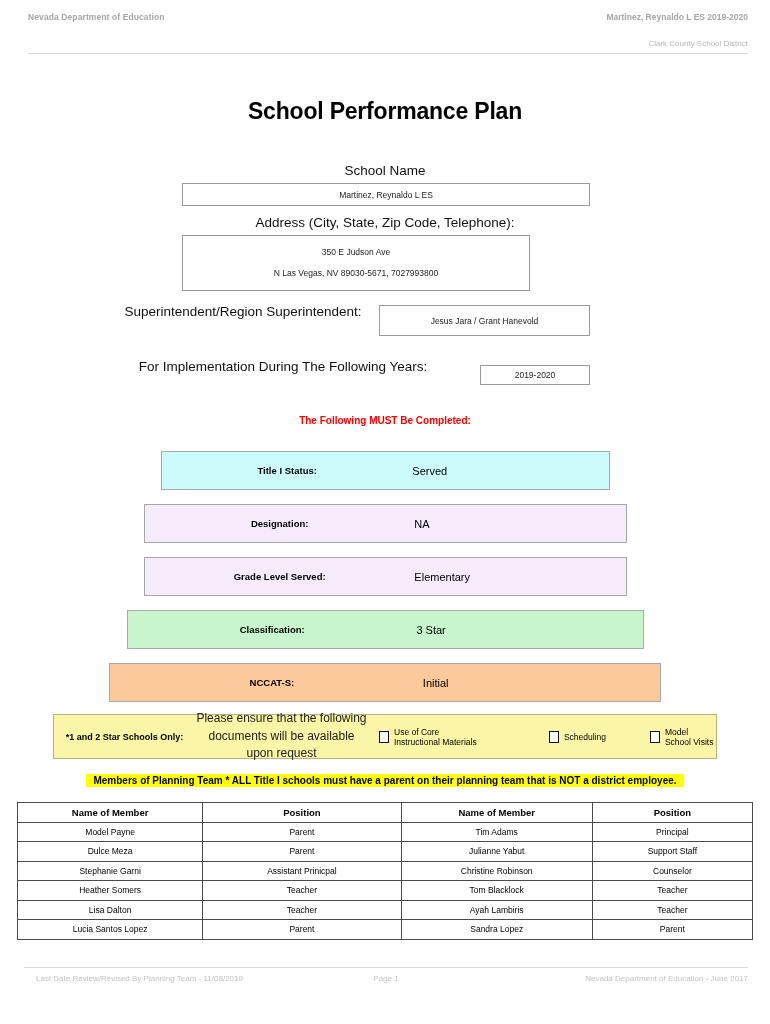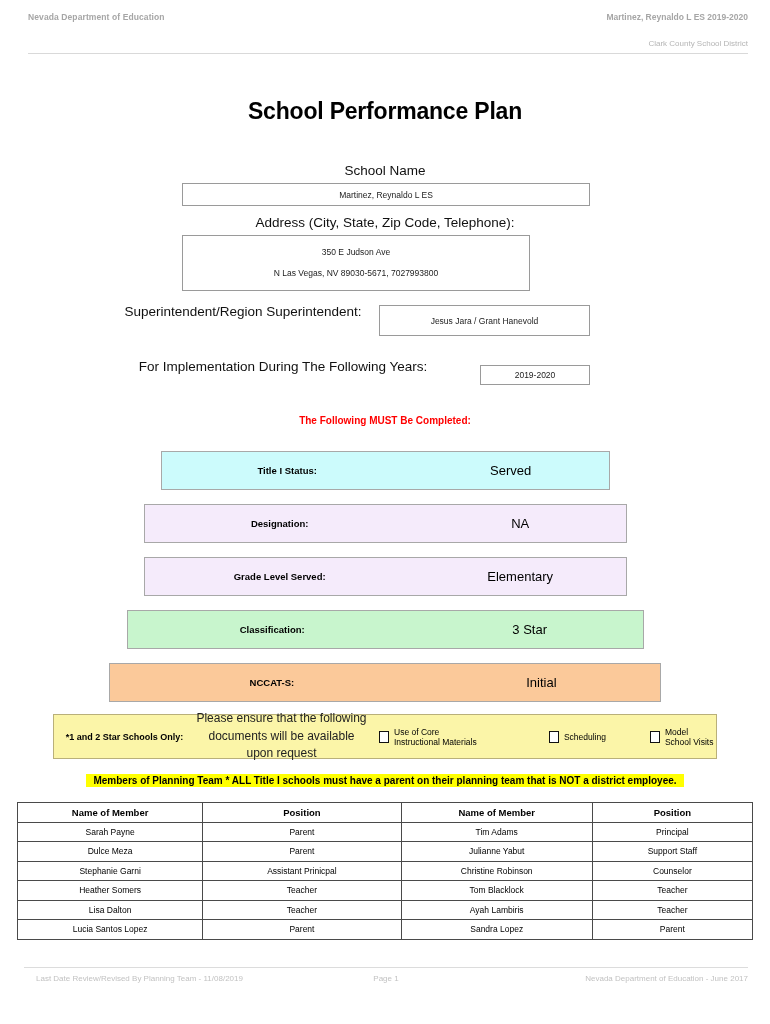--- a/index.html
+++ b/index.html
@@ -120,22 +120,21 @@
     height: 39px;
   }
   .status-bar .sb-label {
     width: 56%;
     text-align: center;
     font-weight: bold;
     font-size: 9.5px;
   }
   .status-bar .sb-value {
     width: 44%;
-    text-align: center;
-    font-size: 13px;
+    font-size: 11px;
   }
   #bar-title1   { top: 451px; left: 161px; width: 449px; background: #ccfbfc; }
   #bar-design   { top: 504px; left: 144px; width: 483px; background: #f5ebfb; }
   #bar-grade    { top: 557px; left: 144px; width: 483px; background: #f5ebfb; }
   #bar-class    { top: 610px; left: 127px; width: 517px; background: #c8f5cd; }
   #bar-nccat    { top: 663px; left: 109px; width: 552px; background: #fbc99a; padding-left: 11px; }
 
   
   #star-band {
     position: absolute;
@@ -324,21 +323,21 @@
   <thead>
     <tr>
       <th>Name of Member</th>
       <th>Position</th>
       <th>Name of Member</th>
       <th>Position</th>
     </tr>
   </thead>
   <tbody>
     <tr>
-      <td>Sarah Payne</td>
+      <td>Model Payne</td>
       <td>Parent</td>
       <td>Tim Adams</td>
       <td>Principal</td>
     </tr>
     <tr>
       <td>Dulce Meza</td>
       <td>Parent</td>
       <td>Julianne Yabut</td>
       <td>Support Staff</td>
     </tr>

